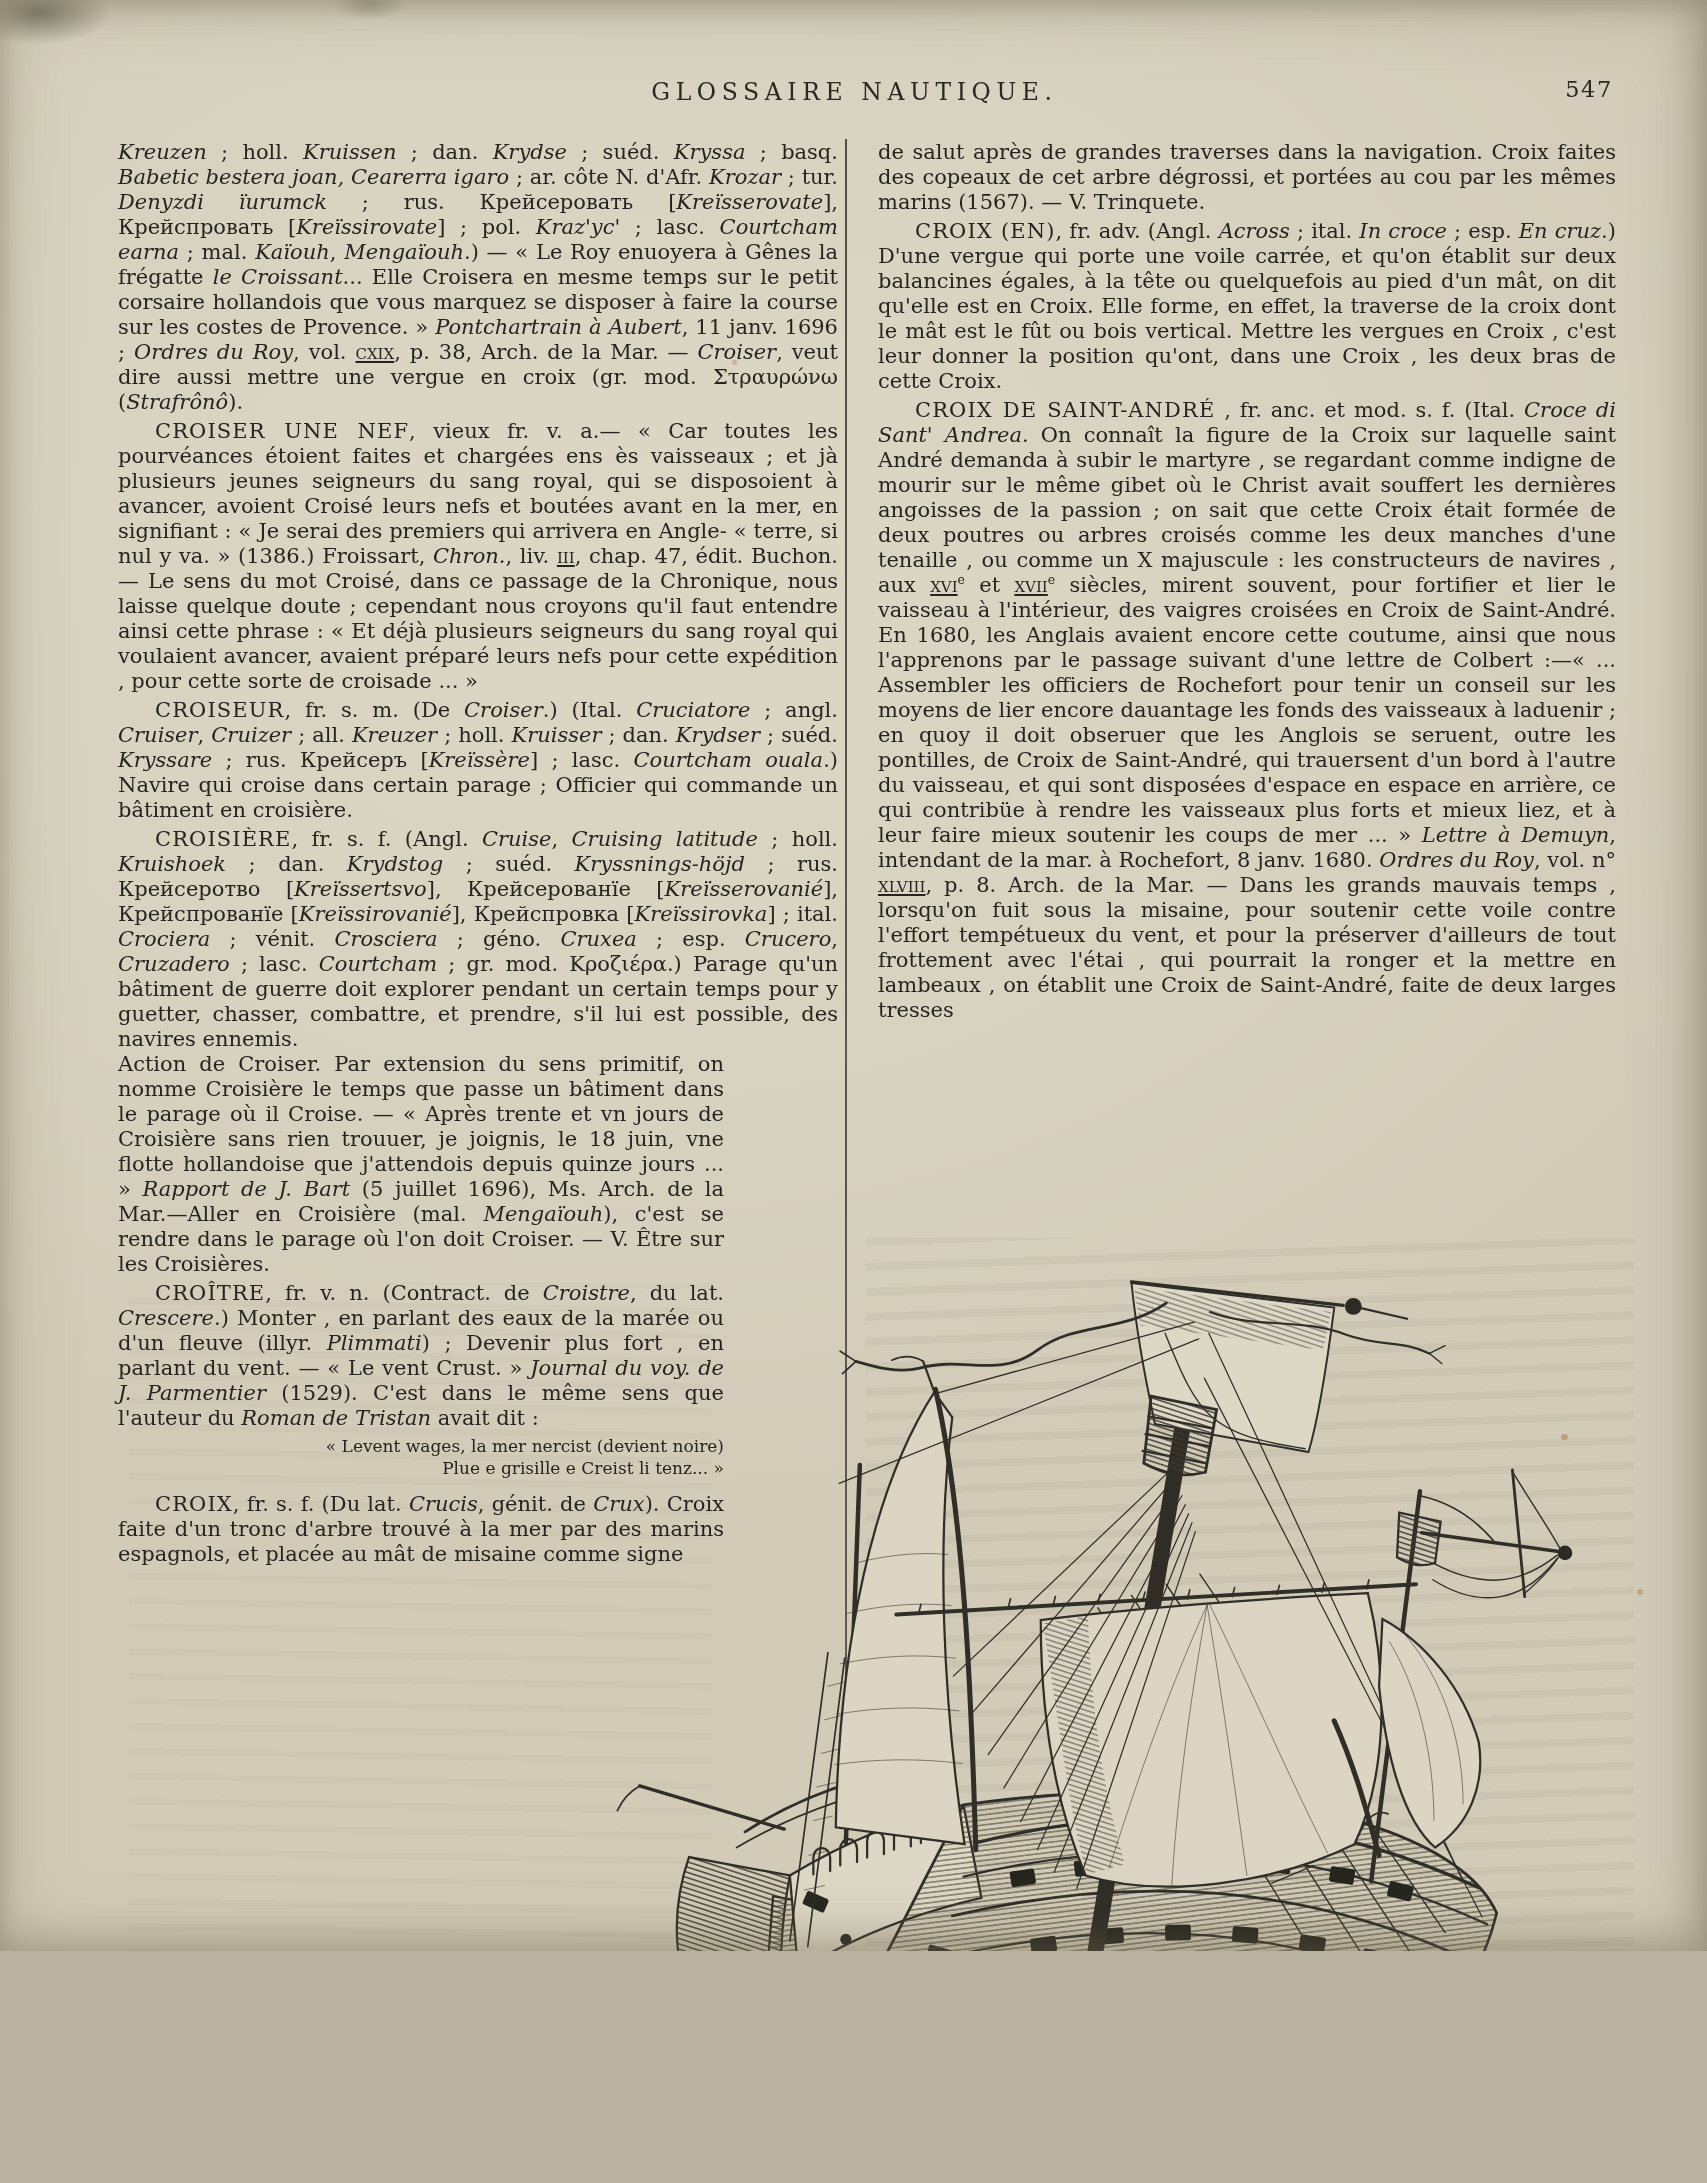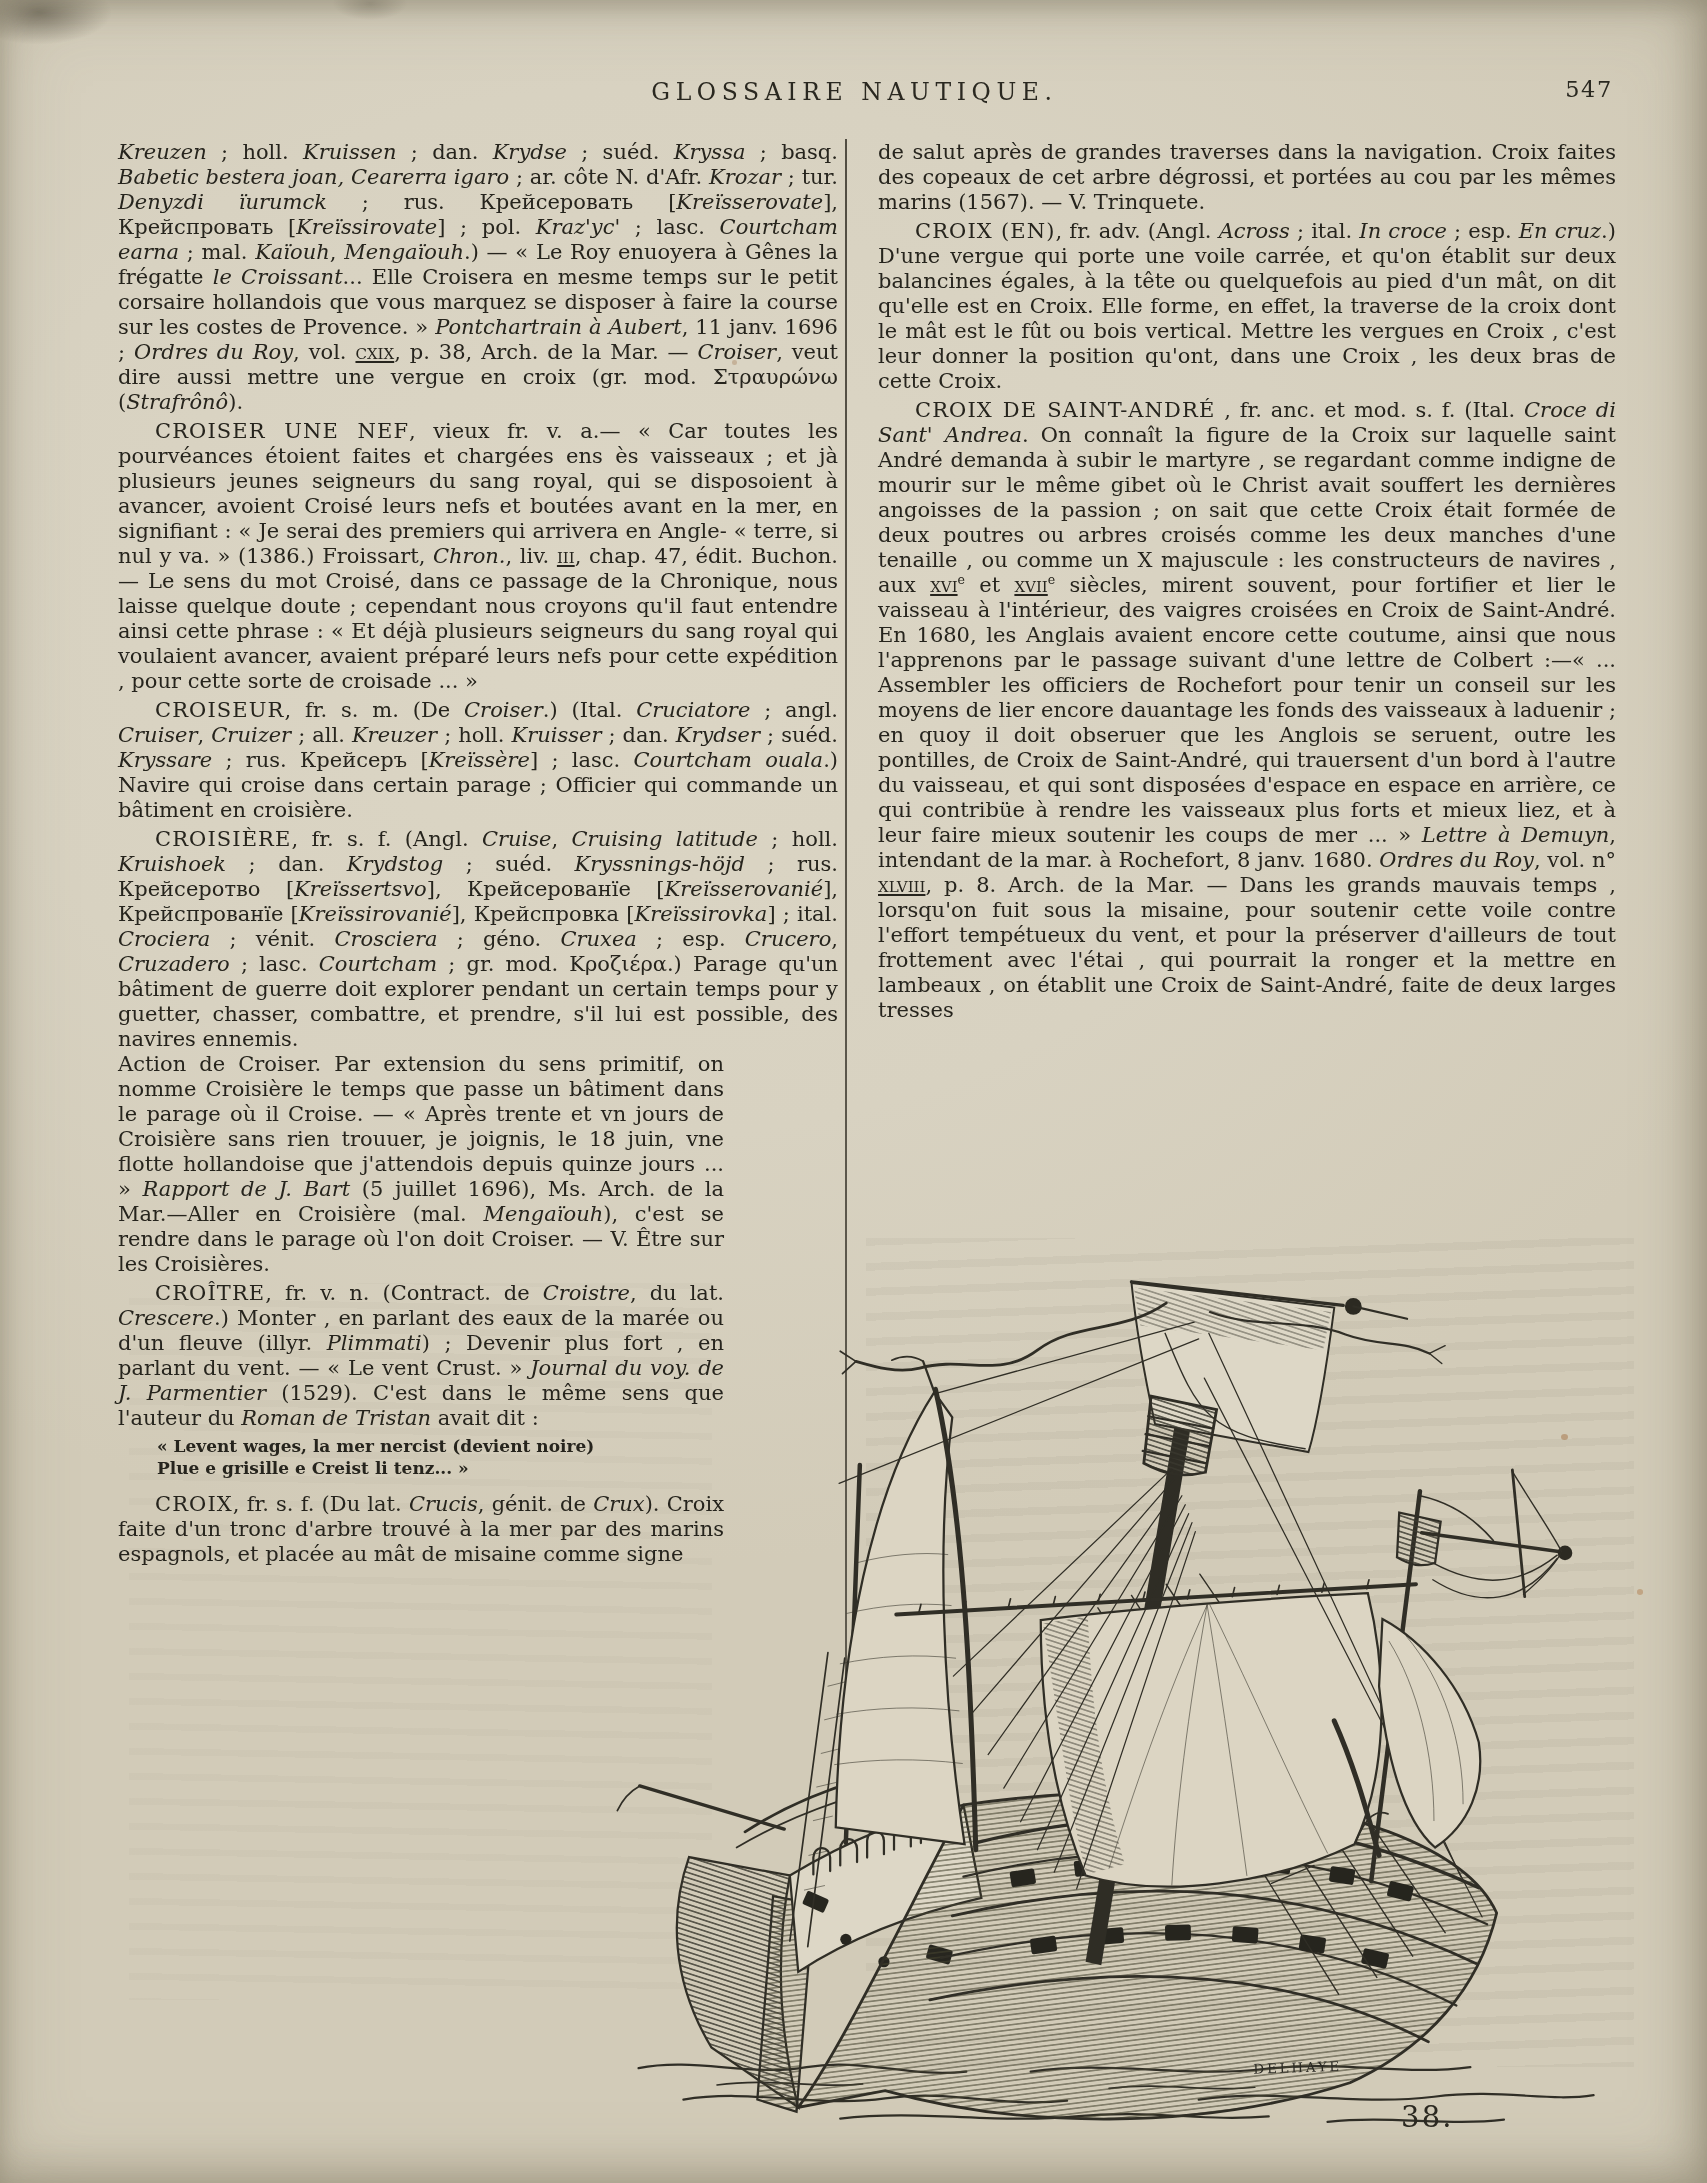--- a/index.html
+++ b/index.html
@@ -1,18 +1,18 @@
 <!DOCTYPE html>
 <html lang="fr" style="font-size:9px"><head>
 <meta charset="utf-8">
 <style>
   html,body{margin:0;padding:0;background:#b9b2a0;}
   .page{
     position:relative;
-    width:1708px;height:2183px;
+    width:1708px;height:1951px;
     background:
       radial-gradient(101px 45px at 39px 12.3px, rgba(62,56,44,.55), rgba(62,56,44,0) 72%),
       radial-gradient(50px 22.4px at 370px 3.4px, rgba(90,84,70,.35), rgba(90,84,70,0) 75%),
       radial-gradient(1233px 952px at 38% 28%, #dcd6c5 0%, #d8d2c1 55%, #d2cbb8 100%);
     color:#26241d;
     font-family:"DejaVu Serif","Liberation Serif",serif;
     overflow:hidden;
   }
   .page::after{
     content:"";position:absolute;inset:0;pointer-events:none;
@@ -40,21 +40,21 @@
   .col{position:absolute;top:140px;font-size:21px;line-height:25px;}
   .col-left{left:118px;width:720px;}
   .col-right{left:878px;width:738px;}
   .narrow{width:606px;}
   .para{margin:0;text-align:justify;hyphens:auto;}
   .para + .para{margin-top:4px;}
   .indent{text-indent:37px;}
   .noindent{text-indent:0;}
   .verse{
     margin:15.7px 0 12.3px 39px;font-size:17px;line-height:22.4px;
-    text-align:left;text-indent:0;font-weight:bold;
+    text-align:right;text-indent:0;
   }
   .hw{letter-spacing:1.1px;}
   .sc{font-variant:small-caps;text-decoration:underline;}
   sup{font-size:.6em;line-height:0;}
   .ship{
     position:absolute;left:605px;top:1249px;width:1053px;height:880px;
     pointer-events:none;
   }
   .ghost{
     position:absolute;left:866px;top:1238px;width:768px;height:829px;

